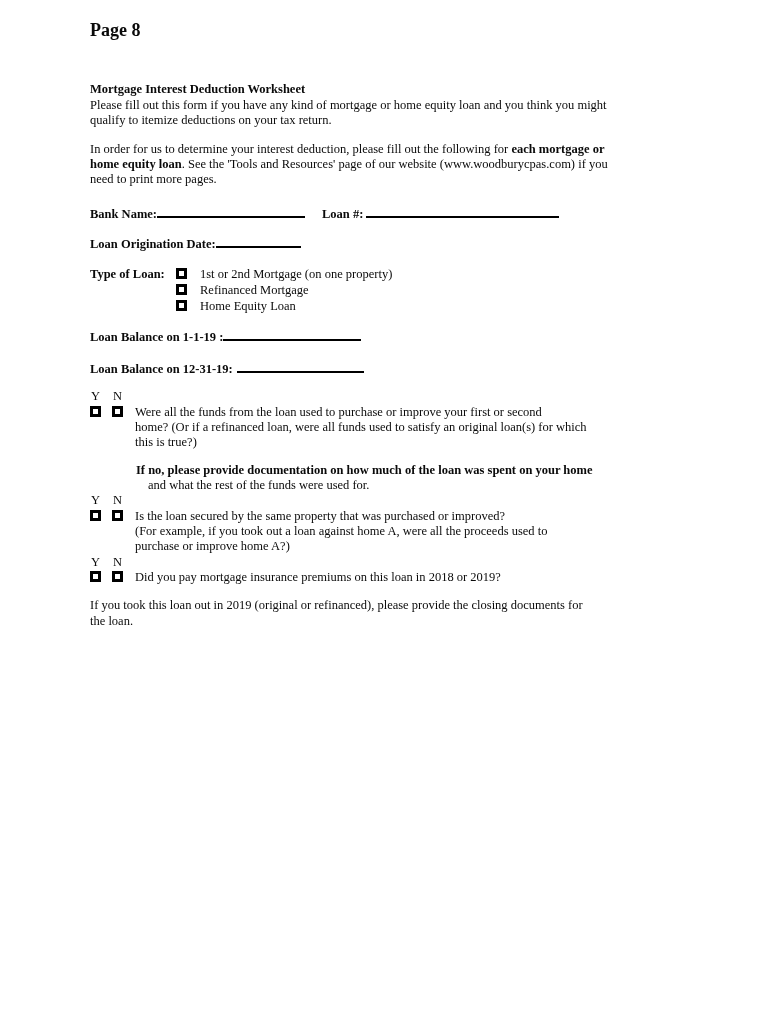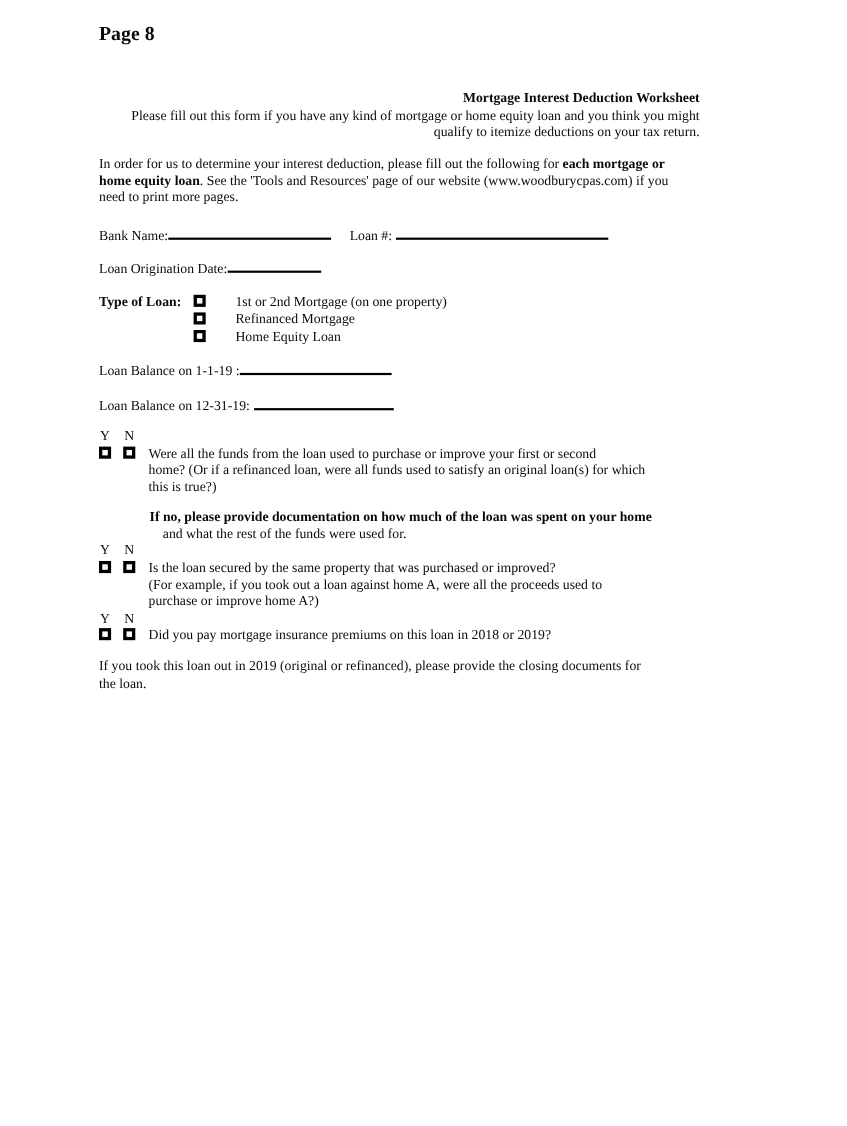--- a/index.html
+++ b/index.html
@@ -11,59 +11,59 @@
     font-size: 12.5px;
     line-height: 15.4px;
     overflow: hidden;
   }
   .sheet { padding: 23px 88px 0 90px; }
   .pre { white-space: pre-line; }
   .b { font-weight: bold; }
 
   .page-number { font-weight: bold; font-size: 18px; }
 
-  .title-block { text-align: right; margin-top: 44px; padding-right: 46px; }
+  .title-block { text-align: left; margin-top: 44px; padding-right: 46px; }
   .doc-title { font-weight: bold; }
 
   .para { margin: 13px 0 0 0; }
 
   
   .blank {
     display: inline-block;
     border-bottom: 2px solid #000;
     height: 12px;
     vertical-align: baseline;
   }
   .blank-bank { width: 148px; }
   .blank-loannum { width: 193px; }
   .blank-orig { width: 85px; }
   .blank-bal1 { width: 138px; }
   .blank-bal2 { width: 127px; margin-left: 4px; }
 
   .field-row { margin-top: 16px; }
-  .field-row .lbl { font-weight: normal; margin-top: 20px; }
+  .field-row .lbl { font-weight: bold; margin-top: 20px; }
   .row-orig { margin-top: 12px; }
   .row-bal1 { margin-top: 13px; }
   .row-bal2 { margin-top: 14px; }
   .lbl-loannum { margin-left: 17px; }
 
   
   .cb {
     display: inline-block;
     width: 5px; height: 5px;
     border: 3px solid #000;
     background: #fff;
     vertical-align: -1px;
   }
 
   .type-block { margin-top: 13px; line-height: 16px; }
   .type-line { }
   .type-label { font-weight: bold; display: inline-block; width: 86px; }
   .type-opt { padding-left: 86px; }
-  .type-opt-text, .type-line .opt-text { margin-left: 27px; }
+  .type-opt-text, .type-line .opt-text { margin-left: 13px; }
 
   .yn-block { margin-top: 12px; line-height: 15.3px; }
   .yn-head { padding-left: 1px; }
   .yn-head .n { margin-left: 13px; }
   .q-row { display: flex; }
   .q-boxes { width: 45px; flex: 0 0 45px; }
   .q-boxes .cb + .cb { margin-left: 11px; }
   .q-text { flex: 1; }
 
   .note { margin-top: 12px; }

